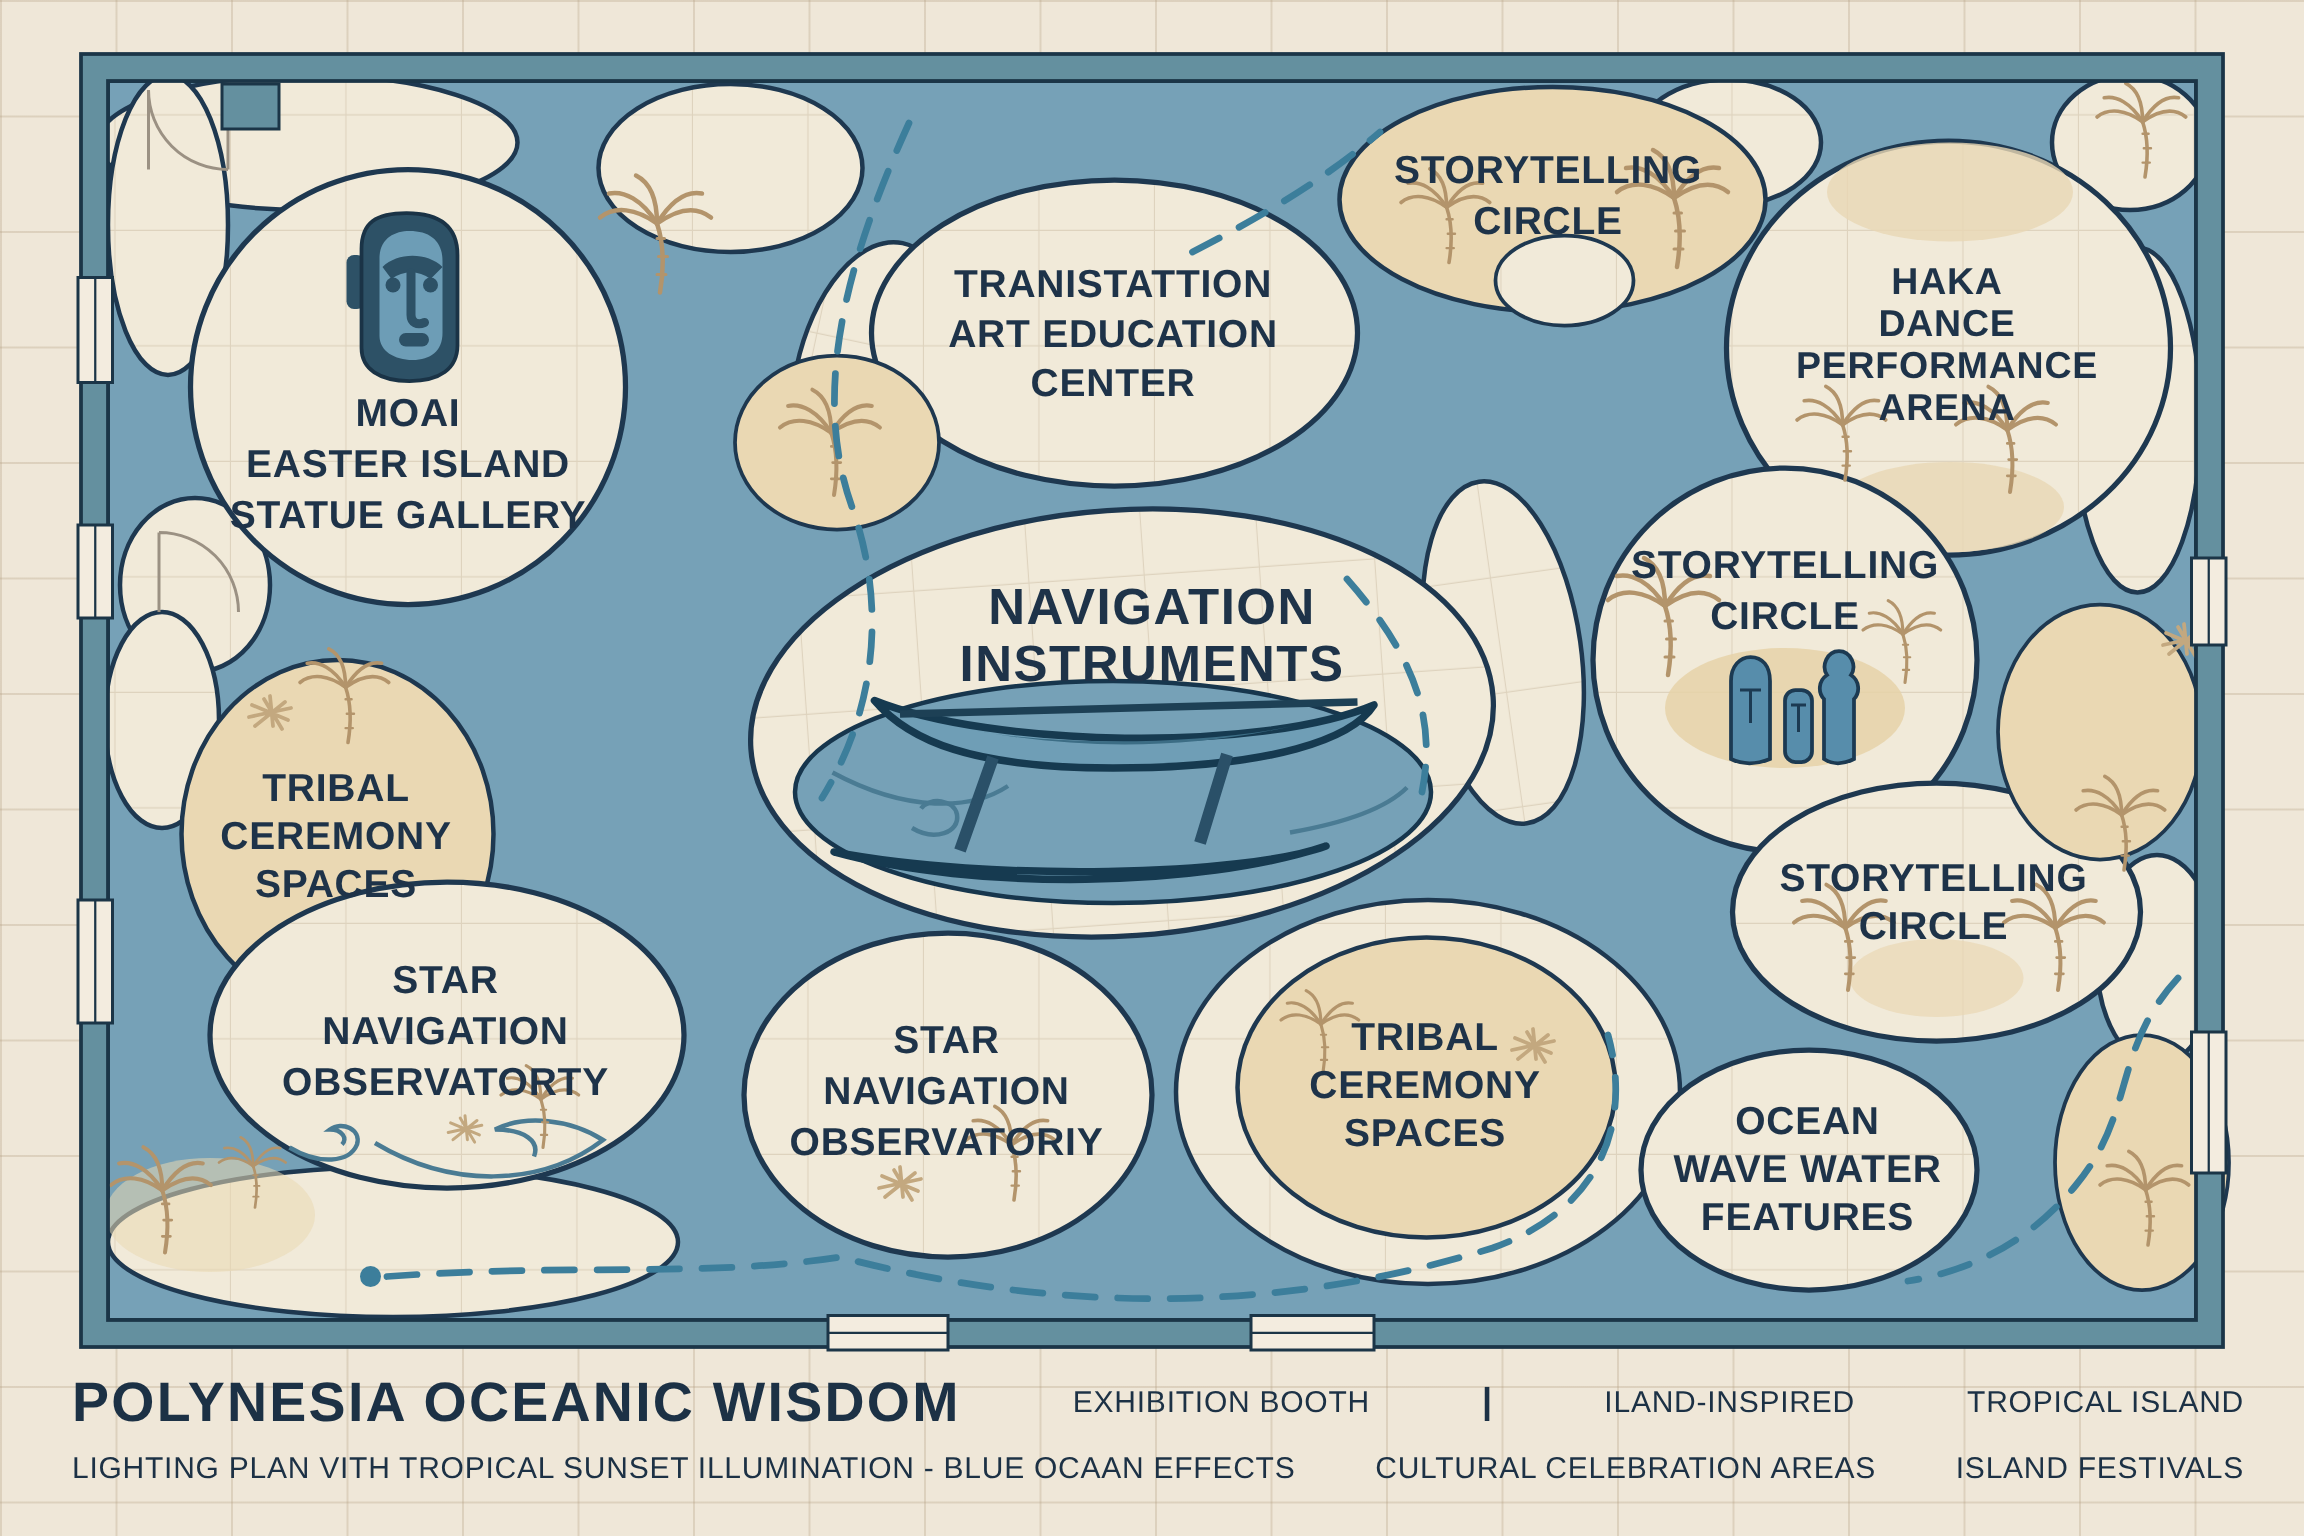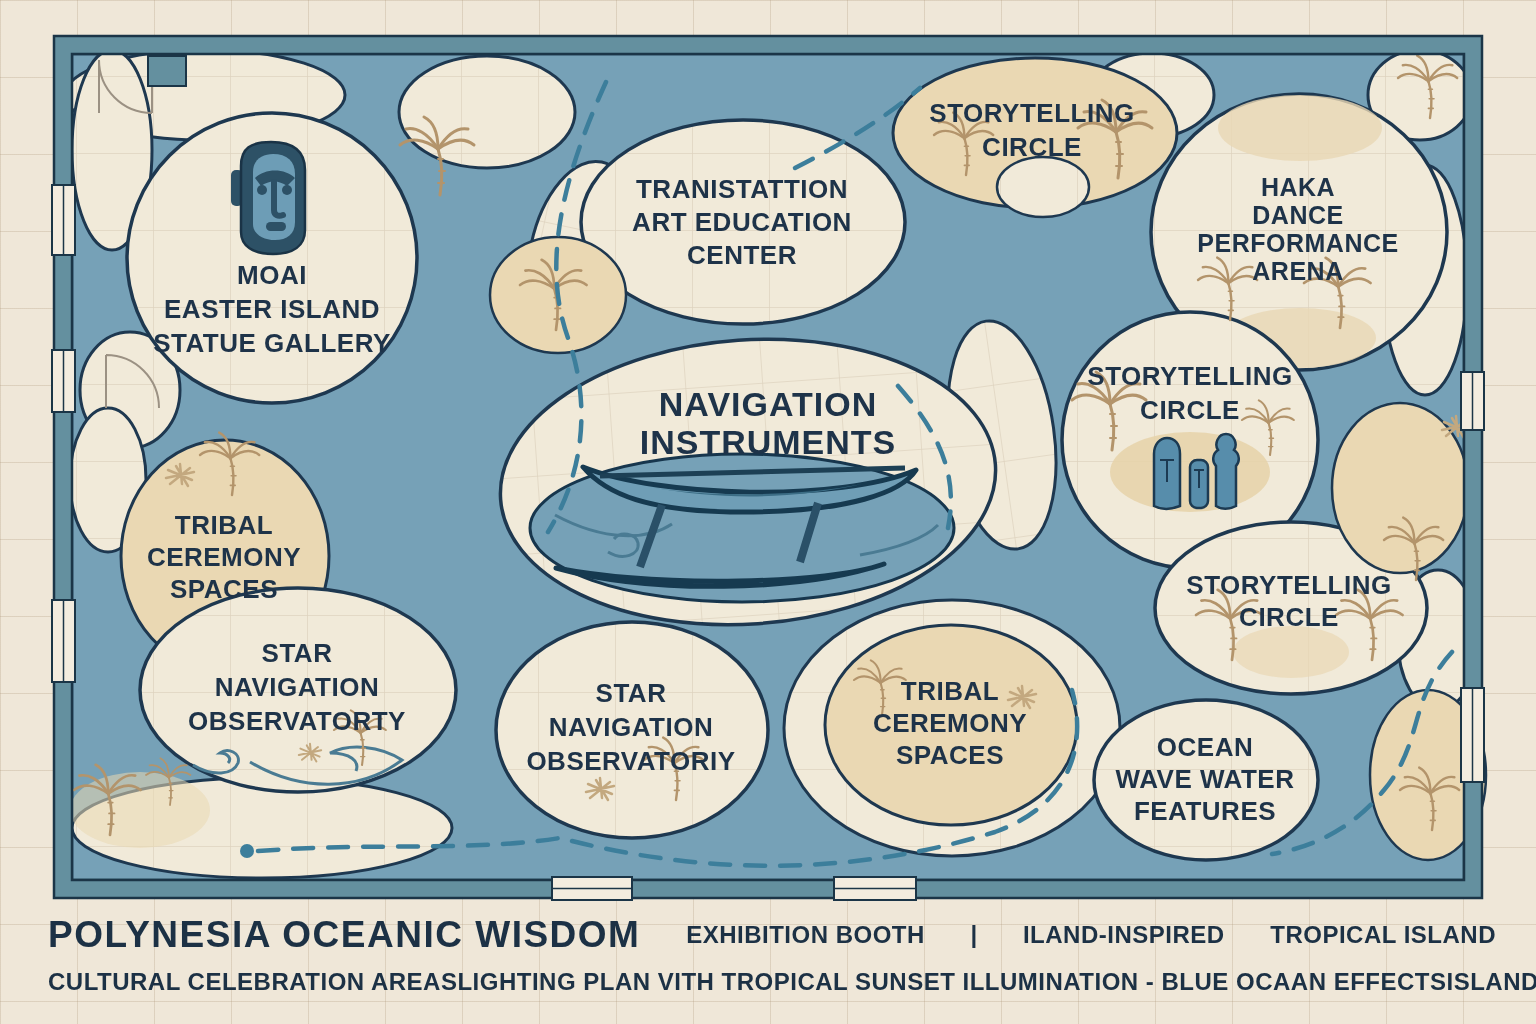--- a/index.html
+++ b/index.html
@@ -28,21 +28,21 @@
     position:absolute;left:48px;right:40px;top:908px;
     color:#1c3145;
   }
   .footer-line{
     display:flex;align-items:center;justify-content:space-between;
     white-space:nowrap;
   }
   .footer-line.first{height:54px;}
   .footer-line.second{margin-top:6px;}
   .f-title{font-size:37px;font-weight:800;letter-spacing:1.5px;}
-  .f-item{font-size:24px;font-weight:700;letter-spacing:.5px;}
+  .f-item{font-size:20px;font-weight:400;letter-spacing:.5px;}
   .f-sep{font-size:24px;font-weight:700;}
 </style>
 </head>
 <body>
 
 <div class="screen">
 
 <svg class="map-svg" width="1536" height="1024" viewBox="0 0 1536 1024">
   <defs>
     <pattern id="creamGrid" width="77" height="77" patternUnits="userSpaceOnUse">
@@ -288,19 +288,19 @@
 
 <div class="footer">
   <div class="footer-line first">
     <span class="f-title">POLYNESIA OCEANIC WISDOM</span>
     <span class="f-item">EXHIBITION BOOTH</span>
     <span class="f-sep">|</span>
     <span class="f-item">ILAND-INSPIRED</span>
     <span class="f-item">TROPICAL ISLAND</span>
   </div>
   <div class="footer-line second">
+    <span class="f-item">LIGHTING PLAN VITH TROPICAL SUNSET ILLUMINATION - BLUE OCAAN EFFECTS</span>
     <span class="f-item">CULTURAL CELEBRATION AREAS</span>
-    <span class="f-item">LIGHTING PLAN VITH TROPICAL SUNSET ILLUMINATION - BLUE OCAAN EFFECTS</span>
     <span class="f-item">ISLAND FESTIVALS</span>
   </div>
 </div>
 
 </div>
 
 </body></html>

